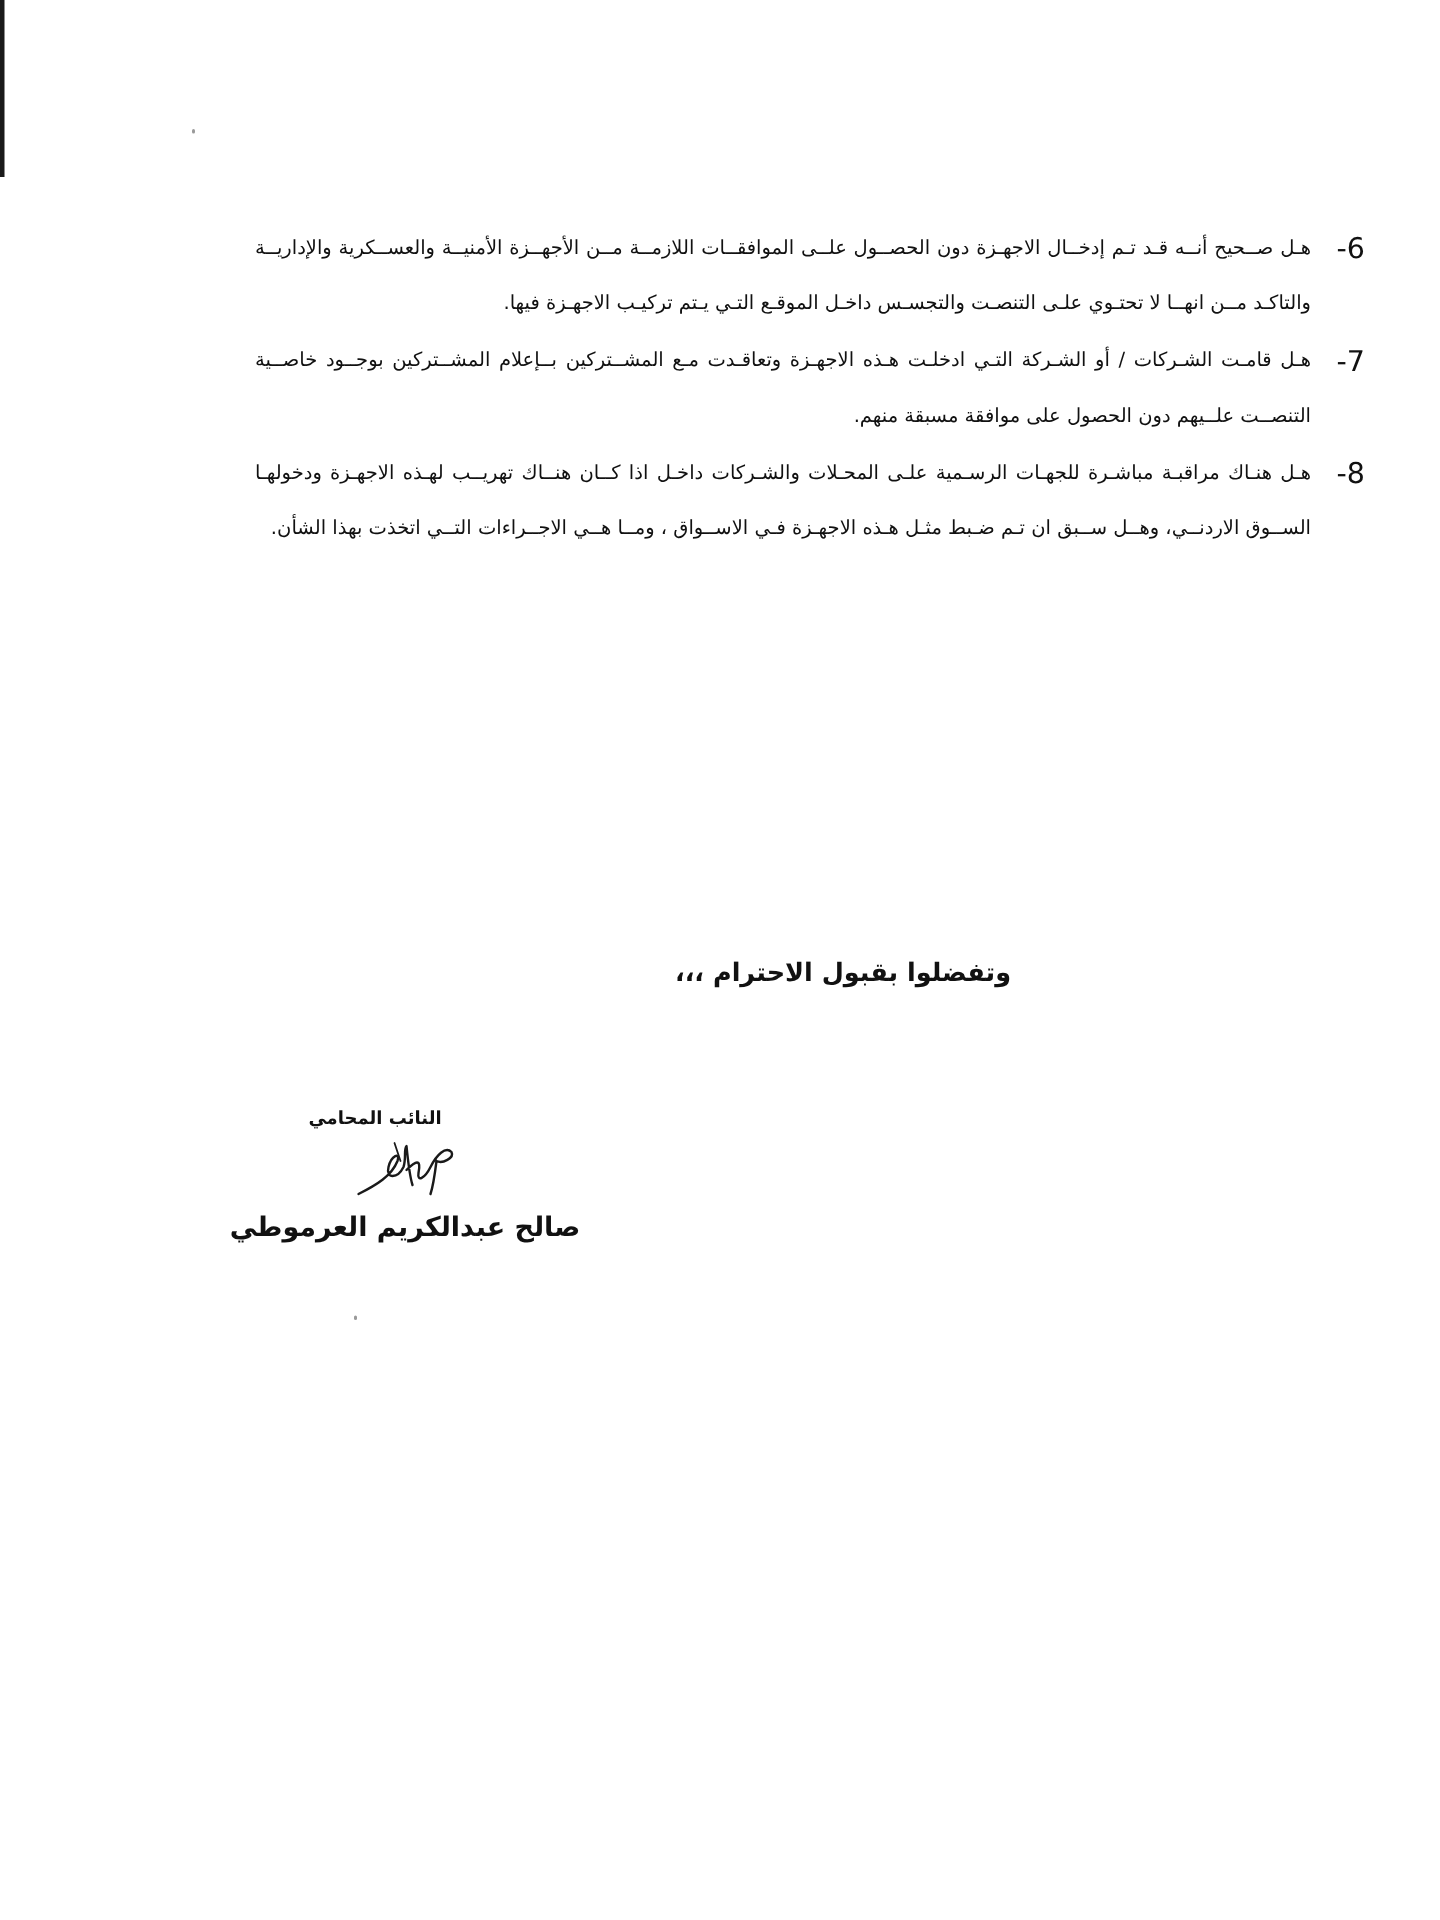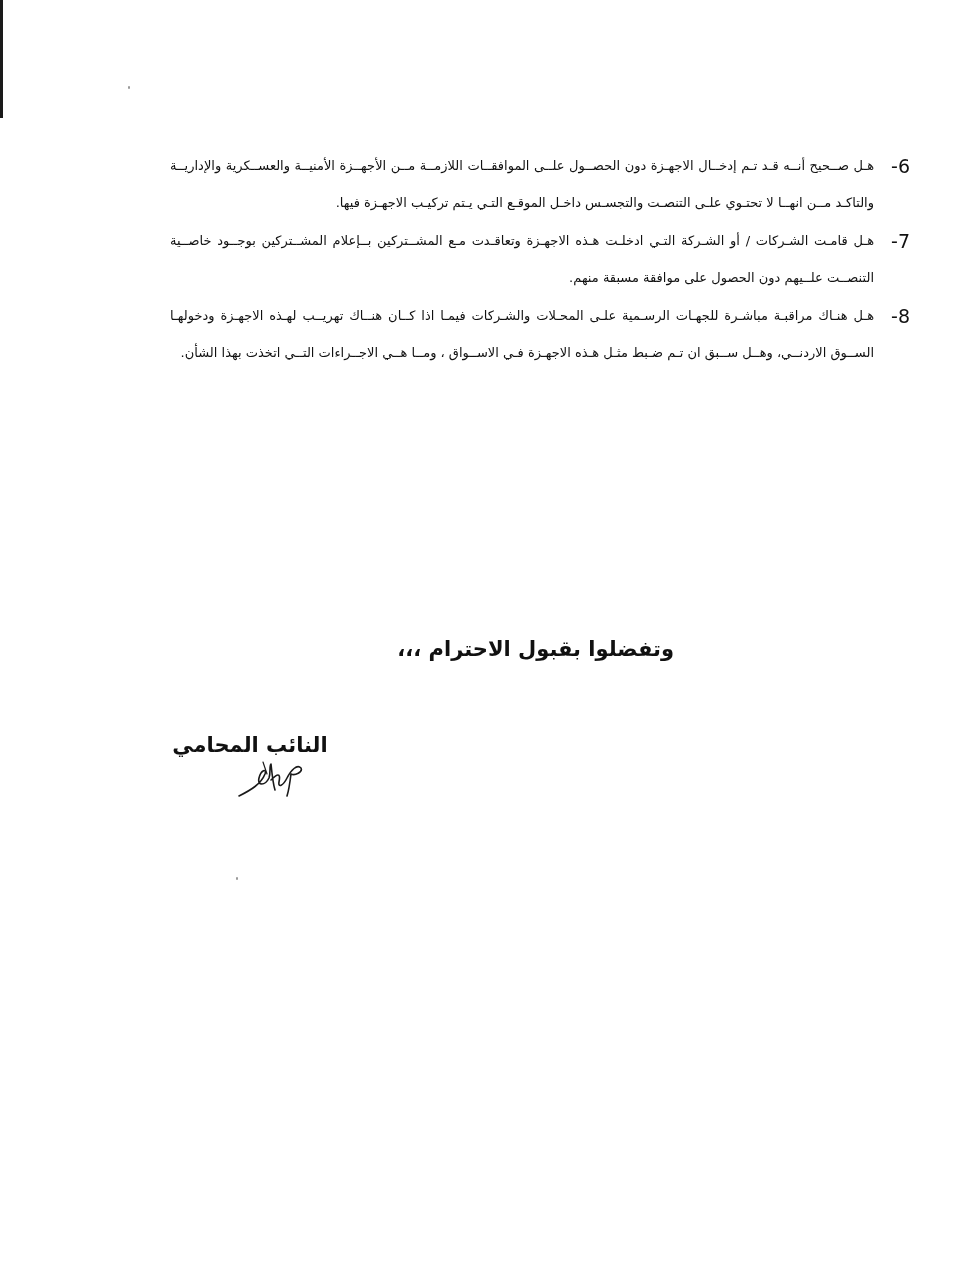--- a/index.html
+++ b/index.html
@@ -59,34 +59,34 @@
       font-size: 13px;
       line-height: 36.5px;
       text-align: justify;
       text-align-last: right;
     }
     .closing {
       position: absolute;
       right: 286px;
       top: 634px;
       direction: rtl;
-      font-size: 21px;
+      font-size: 17px;
       font-weight: bold;
       line-height: 30px;
     }
     .sig-block {
       position: absolute;
       left: 150px;
       top: 730px;
       width: 240px;
       direction: rtl;
       text-align: center;
     }
     .sig-title {
-      font-size: 21px;
+      font-size: 12px;
       font-weight: bold;
       line-height: 30px;
       margin-right: 40px;
     }
     .sig-scribble {
       display: block;
       margin: 0 auto;
       width: 70px;
       height: 40px;
     }
@@ -108,25 +108,26 @@
   <div class="item">
     <span class="item-num">-6</span>
     <span class="item-text">هـل صــحيح أنــه قـد تـم إدخــال الاجهـزة دون الحصــول علــى الموافقــات اللازمــة مــن الأجهــزة الأمنيــة والعســكرية والإداريــة والتاكـد مــن انهــا لا تحتـوي علـى التنصـت والتجسـس داخـل الموقـع التـي يـتم تركيـب الاجهـزة فيها.</span>
   </div>
   <div class="item">
     <span class="item-num">-7</span>
     <span class="item-text">هـل قامـت الشـركات / أو الشـركة التـي ادخلـت هـذه الاجهـزة وتعاقـدت مـع المشــتركين بــإعلام المشــتركين بوجــود خاصــية التنصــت علــيهم دون الحصول على موافقة مسبقة منهم.</span>
   </div>
   <div class="item">
     <span class="item-num">-8</span>
-    <span class="item-text">هـل هنـاك مراقبـة مباشـرة للجهـات الرسـمية علـى المحـلات والشـركات فيمـا اذا كــان هنــاك تهريــب لهـذه الاجهـزة ودخولهـا الســوق الاردنــي، وهــل ســبق ان تـم ضـبط مثـل هـذه الاجهـزة فـي الاســواق ، ومــا هــي الاجــراءات التــي اتخذت بهذا الشأن.</span>
+    <span class="item-text">هـل هنـاك مراقبـة مباشـرة للجهـات الرسـمية علـى المحـلات والشـركات داخـل اذا كــان هنــاك تهريــب لهـذه الاجهـزة ودخولهـا الســوق الاردنــي، وهــل ســبق ان تـم ضـبط مثـل هـذه الاجهـزة فـي الاســواق ، ومــا هــي الاجــراءات التــي اتخذت بهذا الشأن.</span>
   </div>
 </div>
 
 <div class="closing">وتفضلوا بقبول الاحترام ،،،</div>
 
 <div class="sig-block">
   <div class="sig-title">النائب المحامي</div>
   <svg class="sig-scribble" viewBox="0 0 70 40">
     <path d="M4 36 C 16 30, 26 24, 30 14 C 32 8, 26 10, 24 18 C 22 26, 30 26, 34 18 C 36 12, 34 6, 36 4 C 37 14, 38 24, 40 30 M 36 20 C 42 14, 46 12, 44 22 C 43 28, 48 26, 52 18 C 56 10, 62 4, 66 8 C 68 12, 60 16, 56 14 M 56 14 C 55 22, 54 30, 52 36" fill="none" stroke="#1a1a1a" stroke-width="1.6" stroke-linecap="round" stroke-linejoin="round"></path>
     <path d="M28 2 L32 14" fill="none" stroke="#1a1a1a" stroke-width="1.2" stroke-linecap="round"></path>
   </svg>
+  <div class="sig-name">صالح عبدالكريم العرموطي</div>
 </div>
 
 </body></html>

